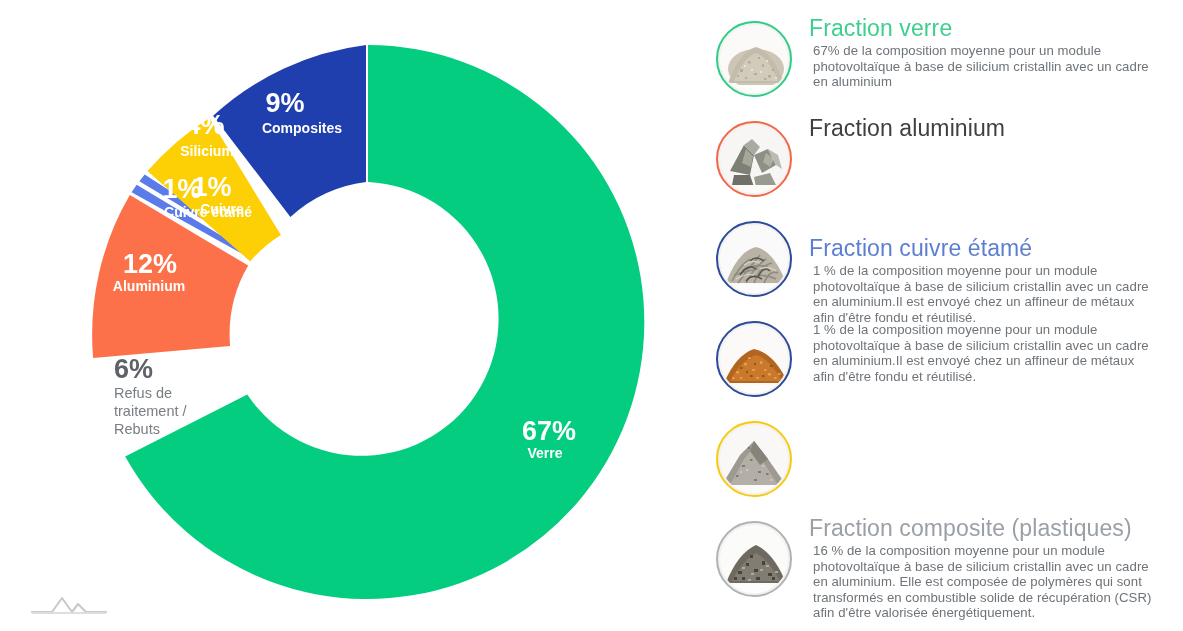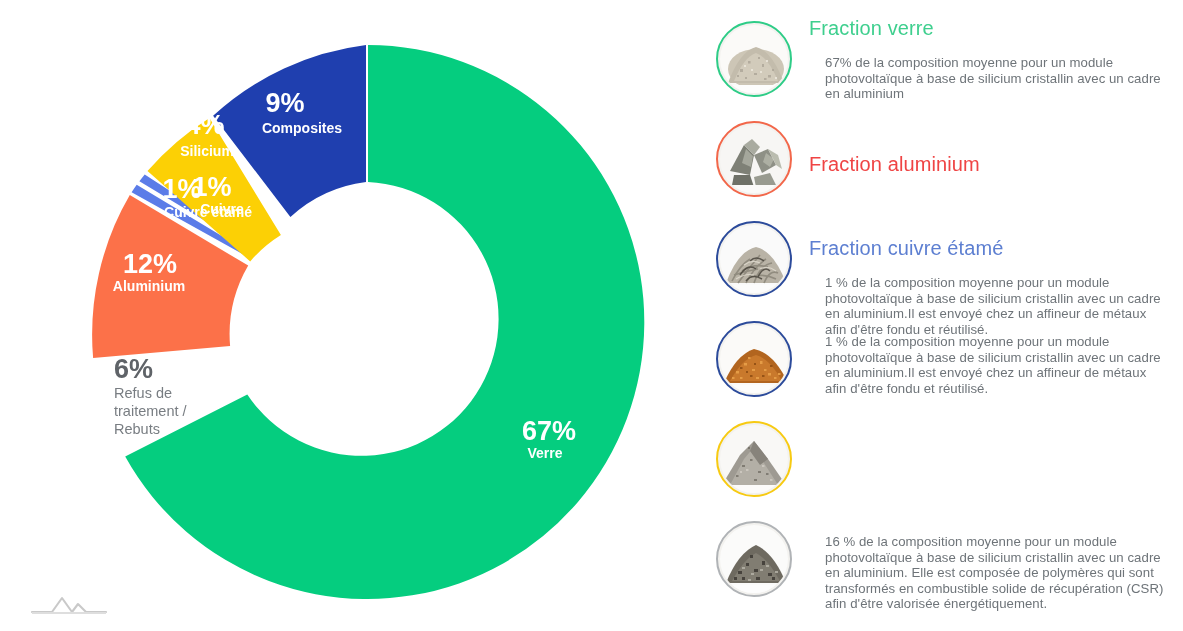--- a/index.html
+++ b/index.html
@@ -92,31 +92,31 @@
     left: 2px; top: 2px; right: 2px; bottom: 2px;
     border-radius: 50%;
     overflow: hidden;
   }
   .legend-text {
     margin-left: 17px;
     flex: 1 1 auto;
     padding-top: 0px;
   }
   .legend-title {
-    font-size: 20px;
+    font-size: 23px;
     line-height: 21px;
     font-weight: normal;
     margin: 0 0 1px 0;
     letter-spacing: 0.1px;
   }
   .legend-desc {
     font-size: 13.2px;
     line-height: 15.6px;
     color: #6e7479;
-    margin: 16px;
+    margin: 4px;
     max-width: 345px;
     letter-spacing: 0.05px;
   }
 </style>
 </head>
 <body>
 
 <div id="chart-panel">
 
   <svg id="donut-svg" viewBox="0 0 700 631">
@@ -246,21 +246,21 @@
           <path d="M48 24 L58 30 L62 44 L56 40 Z" fill="#babcaf"></path>
           <path d="M14 50 L30 50 L34 62 L12 60 Z" fill="#6f7168"></path>
           <path d="M34 52 L50 48 L56 60 L36 62 Z" fill="#999b90"></path>
           <path d="M26 24 L33 31 L31 42 L22 38 Z" fill="#c5c7bb" opacity="0.55"></path>
           <path d="M46 28 L54 34 L50 42 L43 37 Z" fill="#d2d4c8" opacity="0.45"></path>
           <rect x="0" y="60" width="72" height="12" fill="#fbfaf9"></rect>
         </svg>
       </div>
     </div>
     <div class="legend-text">
-      <div class="legend-title" style="color:#ef4444;margin-top:36px;">Fraction aluminium</div>
+      <div class="legend-title" style="color:#404040;">Fraction aluminium</div>
     </div>
   </div>
 
   <div class="legend-row" style="top:218px;">
     <div class="legend-thumb" style="border-color:#2c4b9b;">
       <div class="photo">
         <svg viewBox="0 0 72 72" width="72" height="72">
           <rect width="72" height="72" fill="#fafafa"></rect>
           <path d="M6 58 Q18 26 36 22 Q54 26 66 58 Z" fill="#b9b3a6"></path>
           <g stroke="#8d887c" stroke-width="1.6" fill="none" opacity="0.9">
@@ -388,17 +388,18 @@
             <rect x="40" y="44" width="3" height="2"></rect>
               <rect x="46" y="40" width="3" height="2"></rect>
             <rect x="28" y="54" width="3" height="2"></rect>
               <rect x="55" y="46" width="3" height="2"></rect>
           </g>
           <rect x="0" y="60" width="72" height="12" fill="#fdfdfd"></rect>
         </svg>
       </div>
     </div>
     <div class="legend-text">
+      <div class="legend-title" style="color:#9aa0a6;">Fraction composite (plastiques)</div>
       <div class="legend-desc">16 % de la composition moyenne pour un module photovoltaïque à base de silicium cristallin avec un cadre en aluminium. Elle est composée de polymères qui sont transformés en combustible solide de récupération (CSR) afin d'être valorisée énergétiquement.</div>
     </div>
   </div>
 
 </div>
 
 </body></html>

